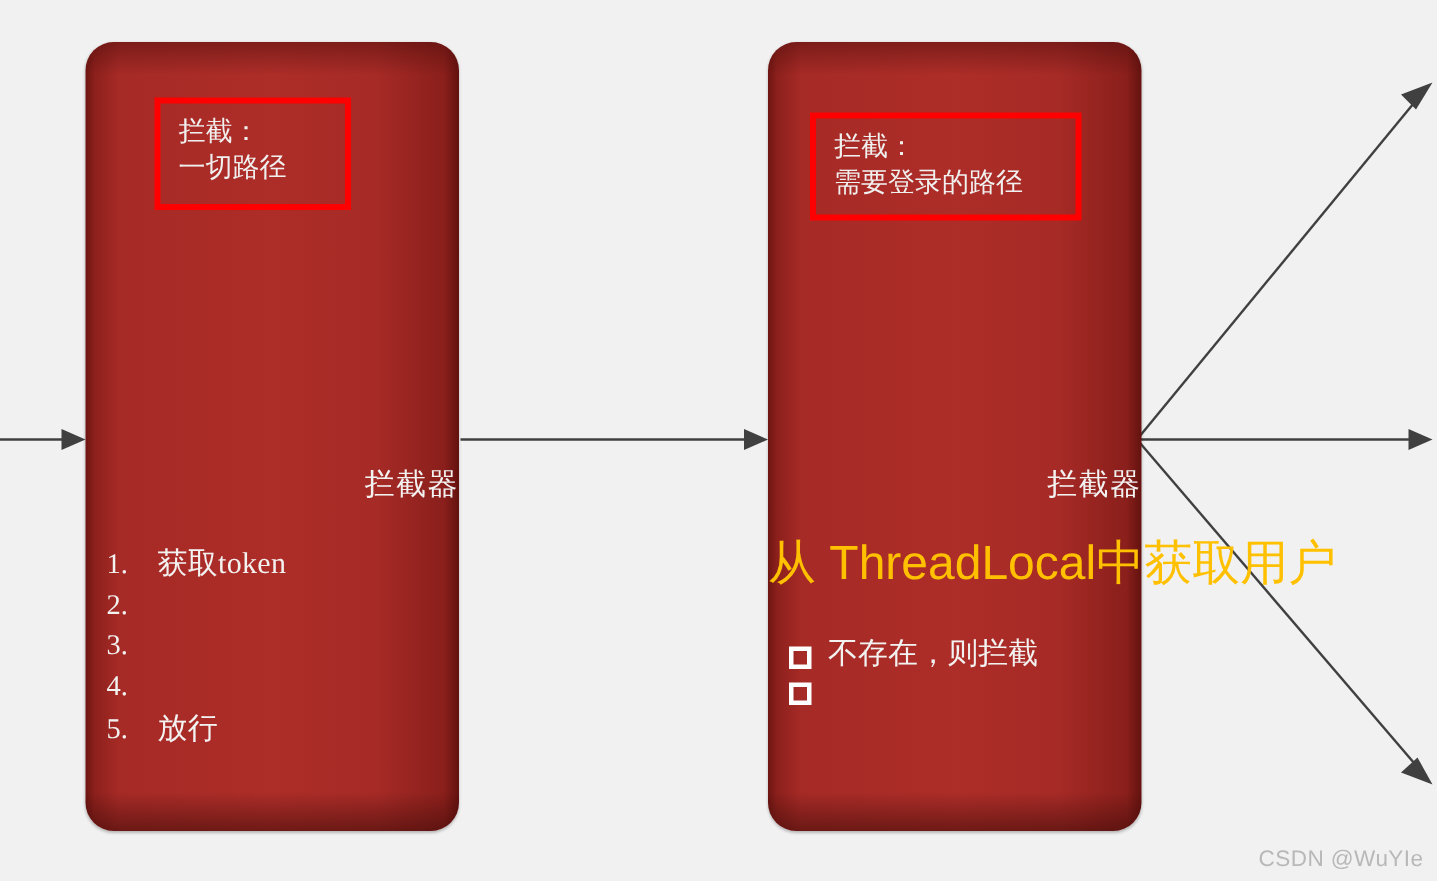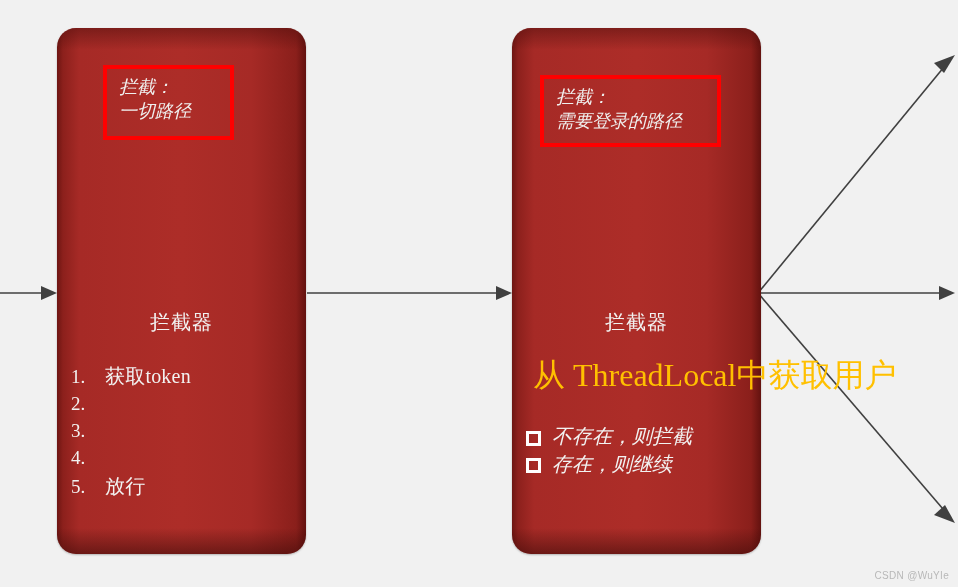--- a/index.html
+++ b/index.html
@@ -75,31 +75,30 @@
   .callout {
     position: absolute;
     border: 4px solid #ff0000;
     color: #f0f0ef;
     font-size: 18px;
     line-height: 1.32;
     padding: 7px 10px 9px 12px;
     box-sizing: border-box;
     white-space: pre-line;
     z-index: 4;
-    font-style: italic;
   }
   #callout-left  { left: 46px; top: 37px; width: 131px; height: 75px; }
   #callout-right { left: 28px; top: 47px; width: 181px; height: 72px; }
 
   
   .box-title {
     position: absolute;
     left: 0;
     width: 100%;
-    text-align: center;
+    text-align: right;
     color: #f2f2f1;
     font-size: 20px;
     letter-spacing: 1px;
     z-index: 4;
   }
   #title-left  { top: 281px; }
   #title-right { top: 281px; }
 
   
   #list-left {
@@ -123,40 +122,39 @@
     width: 34px;
     flex: 0 0 34px;
     text-align: left;
     font-size: 19px;
   }
   #list-left .txt { letter-spacing: 0.2px; text-align: center; }
 
   
   #headline-right {
     position: absolute;
-    left: 21px;
+    left: 0;
     top: 329px;
     color: #ffc000;
-    font-family: Liberation Serif, serif;
+    font-family: Liberation Sans, sans-serif;
     font-size: 32px;
     line-height: 1.15;
     white-space: nowrap;
     z-index: 6;
   }
 
   
   #list-right {
     position: absolute;
     left: 12px;
     top: 395px;
     margin: 0;
     padding: 0;
     list-style: none;
     z-index: 4;
-    font-style: italic;
   }
   #list-right li {
     display: flex;
     align-items: center;
     color: #f2f2f1;
     font-size: 20px;
     line-height: 1.38;
     white-space: nowrap;
   }
   #list-right .cbx {
@@ -177,21 +175,21 @@
     border: 3px solid #ffffff;
   }
 
   
   #watermark {
     position: absolute;
     right: 9px;
     bottom: 6px;
     color: #b8b8b8;
     font-family: "Liberation Sans", "DejaVu Sans", sans-serif;
-    font-size: 10px;
+    font-size: 15px;
     letter-spacing: 0.3px;
     z-index: 9;
   }
 </style>
 </head>
 <body>
 
 <div id="canvas">
 
   <svg id="arrows" viewBox="0 0 958 587" width="958" height="587" xmlns="http://www.w3.org/2000/svg">
@@ -261,20 +259,19 @@
 
     <div id="headline-right">从 ThreadLocal中获取用户</div>
 
     <ul id="list-right">
       <li>
         <span class="cbx"></span>
         <span class="txt">不存在，则拦截</span>
       </li>
       <li>
         <span class="cbx"></span>
-        <span class="txt">存在，则继续</span>
       </li>
     </ul>
   </div>
 
   <div id="watermark">CSDN @WuYIe</div>
 
 </div>
 
 </body></html>

